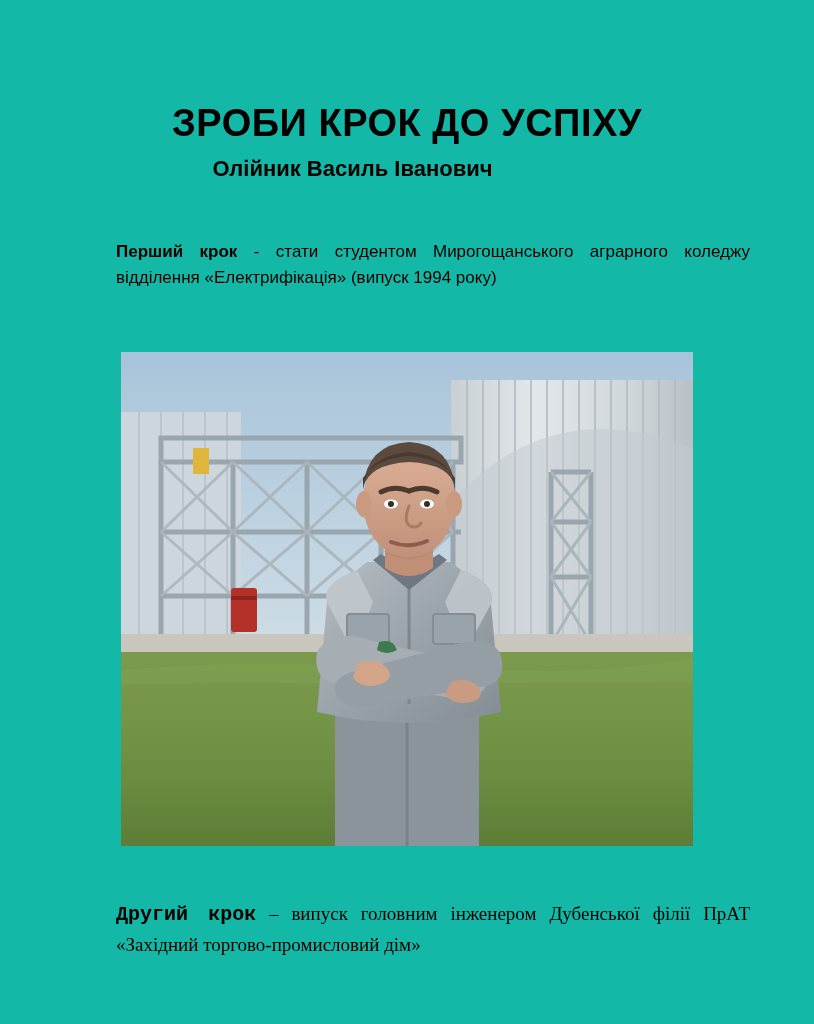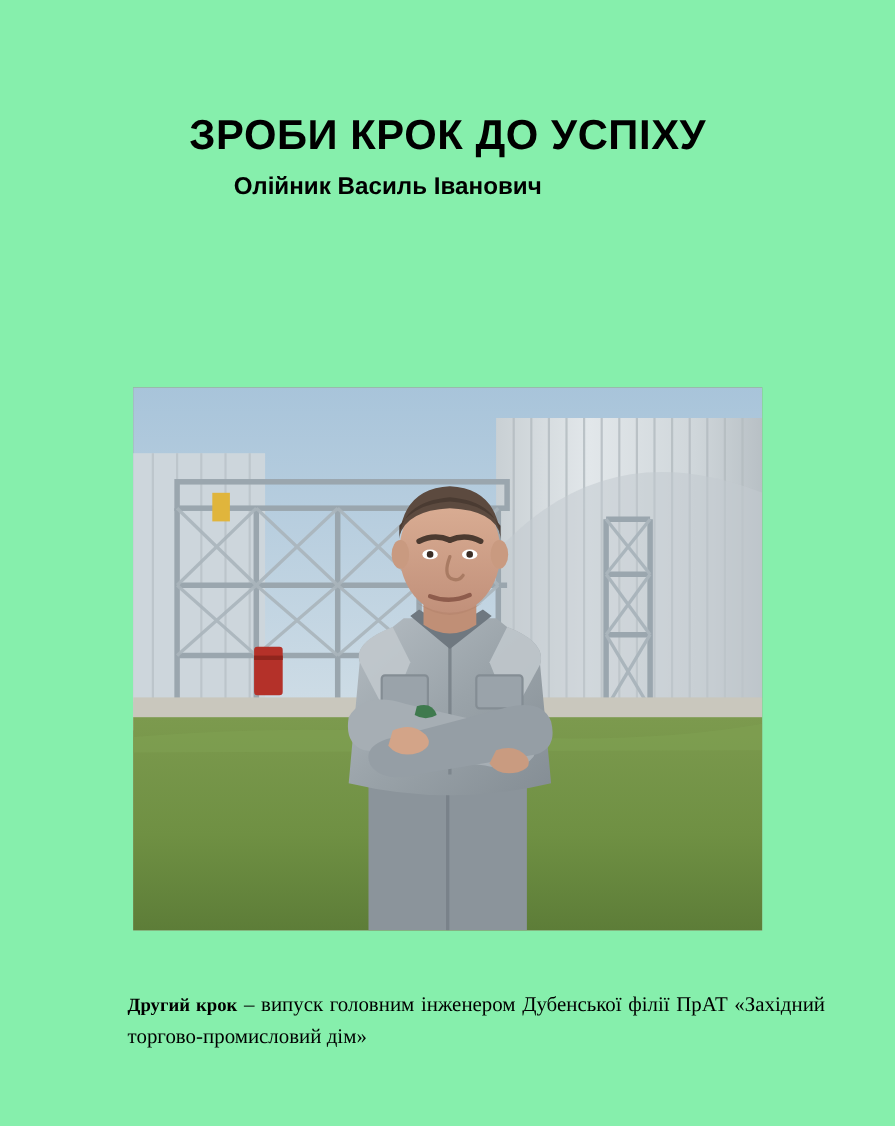--- a/index.html
+++ b/index.html
@@ -13,21 +13,21 @@
     position: relative;
     font-family: "Liberation Sans", sans-serif;
     color: #000000;
     overflow: hidden;
   }
 
   .page {
     position: relative;
     width: 814px;
     height: 1024px;
-    background: #86efac;
+    background: #14b8a6;
   }
 
   .doc-title {
     position: absolute;
     top: 78px;
     left: 0;
     width: 814px;
     text-align: center;
     font-family: "Liberation Sans", sans-serif;
     font-weight: bold;
@@ -66,23 +66,23 @@
     position: absolute;
     top: 880px;
     left: 116px;
     width: 634px;
     text-align: justify;
     font-family: "Liberation Serif", serif;
     font-size: 19px;
     line-height: 1.55;
   }
   .para-second .lead {
-    font-family: Liberation Serif, serif;
-    font-weight: bold;
-    font-size: 17px;
+    font-family: Liberation Mono, monospace;
+    font-weight: bold;
+    font-size: 20px;
   }
 
   
   .photo {
     position: absolute;
     top: 352px;
     left: 121px;
     width: 572px;
     height: 494px;
     overflow: hidden;
@@ -96,20 +96,23 @@
 </style>
 </head>
 <body>
 
 <div class="page">
 
   <h1 class="doc-title">ЗРОБИ КРОК ДО УСПІХУ</h1>
 
   <h2 class="doc-subtitle">Олійник Василь Іванович</h2>
 
+  <p class="para-first">
+    <span class="lead">Перший крок</span><span> - стати студентом Мирогощанського аграрного коледжу відділення «Електрифікація» (випуск 1994 року)</span>
+  </p>
 
   <div class="photo">
     <svg viewBox="0 0 572 494" xmlns="http://www.w3.org/2000/svg">
       <defs>
         <linearGradient id="skyGrad" x1="0" y1="0" x2="0" y2="1">
           <stop offset="0%" stop-color="#a8c4da"></stop>
           <stop offset="100%" stop-color="#cfdde6"></stop>
         </linearGradient>
         <linearGradient id="grassGrad" x1="0" y1="0" x2="0" y2="1">
           <stop offset="0%" stop-color="#7c9a4e"></stop>

